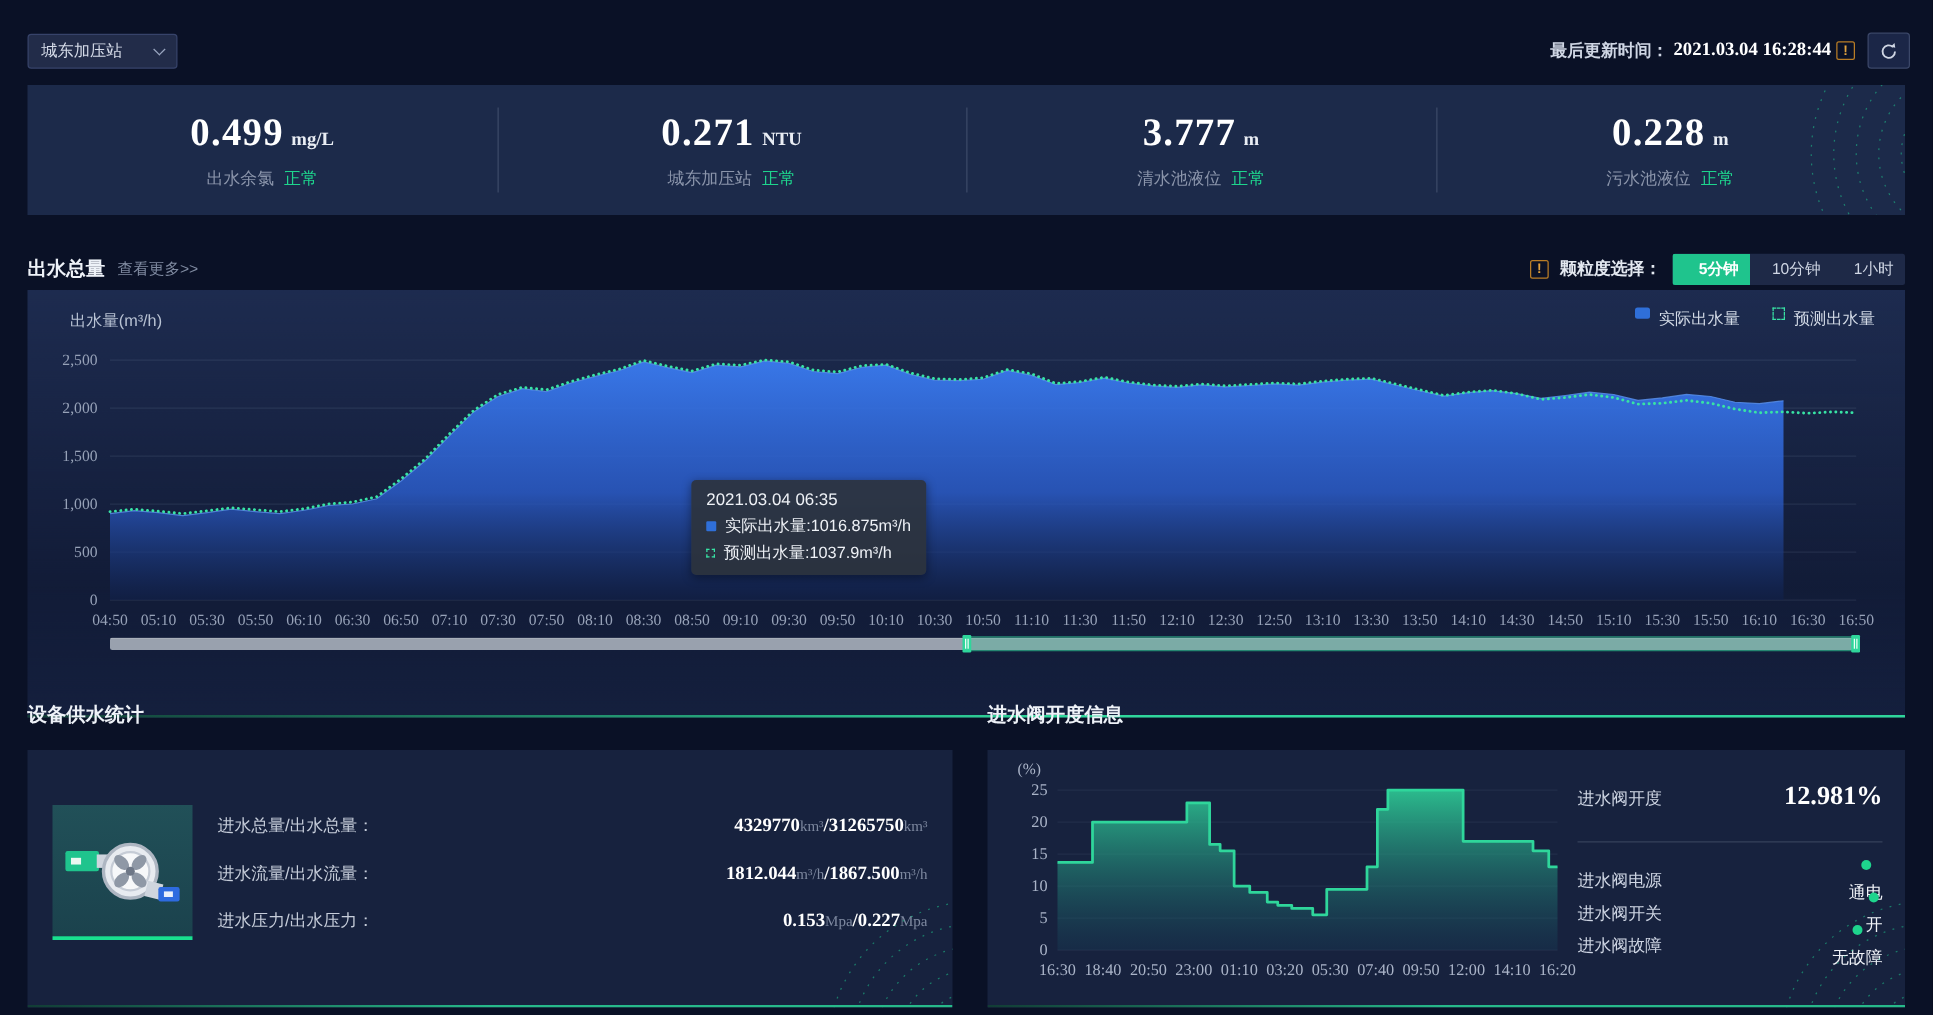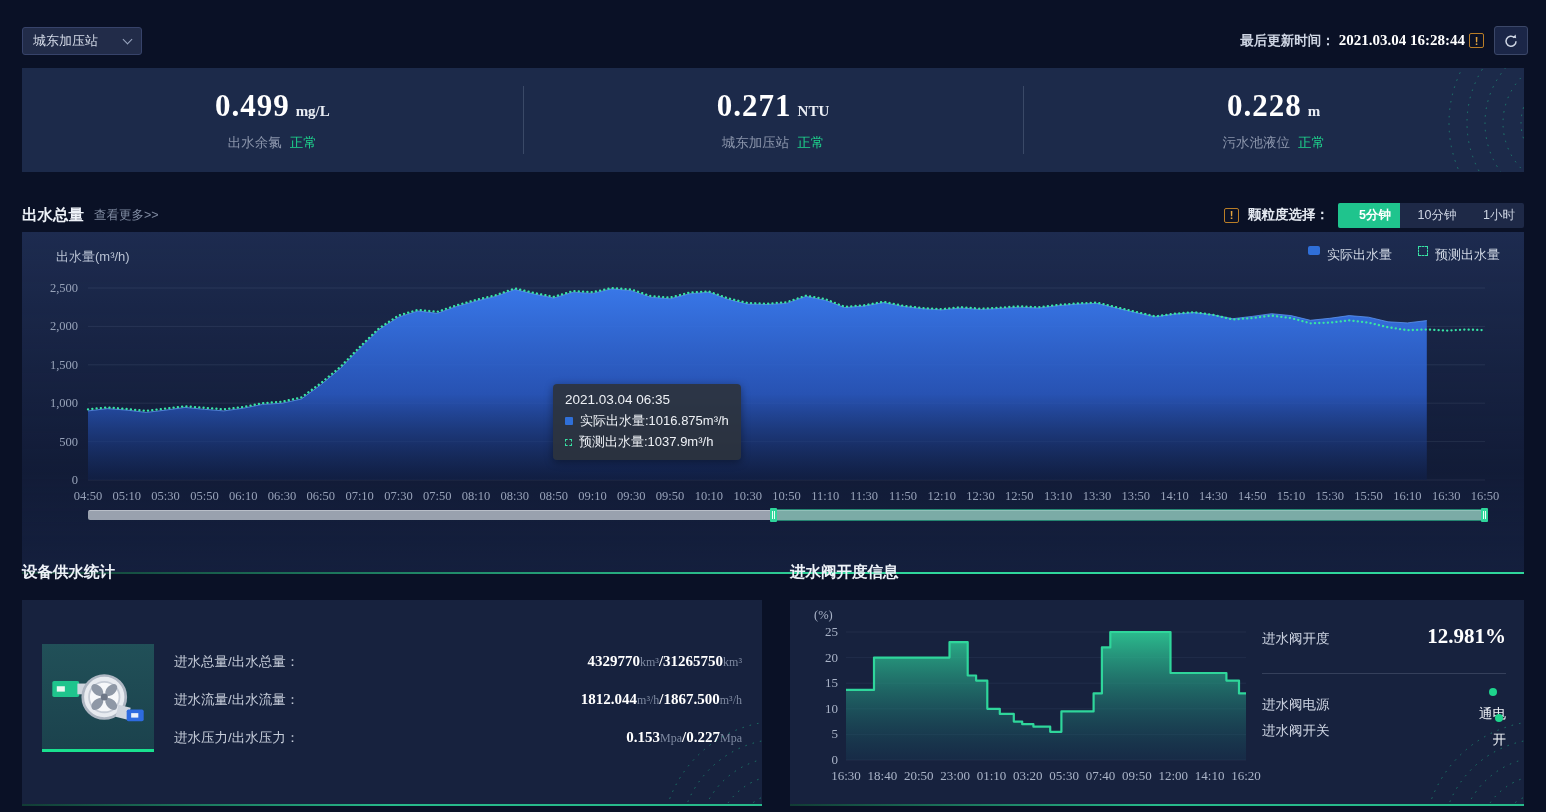--- a/index.html
+++ b/index.html
@@ -117,20 +117,24 @@
   </div>
 
   <div class="stats">
     <div class="stat">
       <div><span class="stat-value">0.499</span><span class="stat-unit">mg/L</span></div>
       <div class="stat-bottom"><span>出水余氯</span><span class="stat-status">正常</span></div>
     </div>
     <div class="stat">
       <div><span class="stat-value">0.271</span><span class="stat-unit">NTU</span></div>
       <div class="stat-bottom"><span>城东加压站</span><span class="stat-status">正常</span></div>
+    </div>
+    <div class="stat">
+      <div><span class="stat-value">3.777</span><span class="stat-unit">m</span></div>
+      <div class="stat-bottom"><span>清水池液位</span><span class="stat-status">正常</span></div>
     </div>
     <div class="stat">
       <div><span class="stat-value">0.228</span><span class="stat-unit">m</span></div>
       <div class="stat-bottom"><span>污水池液位</span><span class="stat-status">正常</span></div>
     </div>
     <svg class="deco" style="right:-45px; top:-30px;" width="170" height="170" viewBox="0 0 170 170">
       <g fill="none" stroke="#1fc48d" stroke-dasharray="1.5 6">
         <circle cx="170" cy="85" r="30"></circle>
           <circle cx="170" cy="85" r="48"></circle>
           <circle cx="170" cy="85" r="66"></circle>
@@ -345,20 +349,27 @@
             <span>通电</span>
           </span>
       </div>
       <div class="vi-row">
         <span class="vi-label">进水阀开关</span>
         <span class="vi-status">
             <span class="dot"></span>
             <span>开</span>
           </span>
       </div>
+      <div class="vi-row">
+        <span class="vi-label">进水阀故障</span>
+        <span class="vi-status">
+            <span class="dot"></span>
+            <span>无故障</span>
+          </span>
+      </div>
     </div>
     <svg class="deco" style="right:-40px; bottom:-55px;" width="170" height="170" viewBox="0 0 170 170">
       <g fill="none" stroke="#1fc48d" stroke-dasharray="1.5 6">
         <circle cx="150" cy="150" r="30"></circle>
           <circle cx="150" cy="150" r="48"></circle>
           <circle cx="150" cy="150" r="66"></circle>
         <circle cx="150" cy="150" r="84"></circle>
           <circle cx="150" cy="150" r="102"></circle>
           <circle cx="150" cy="150" r="120"></circle>
       </g>

